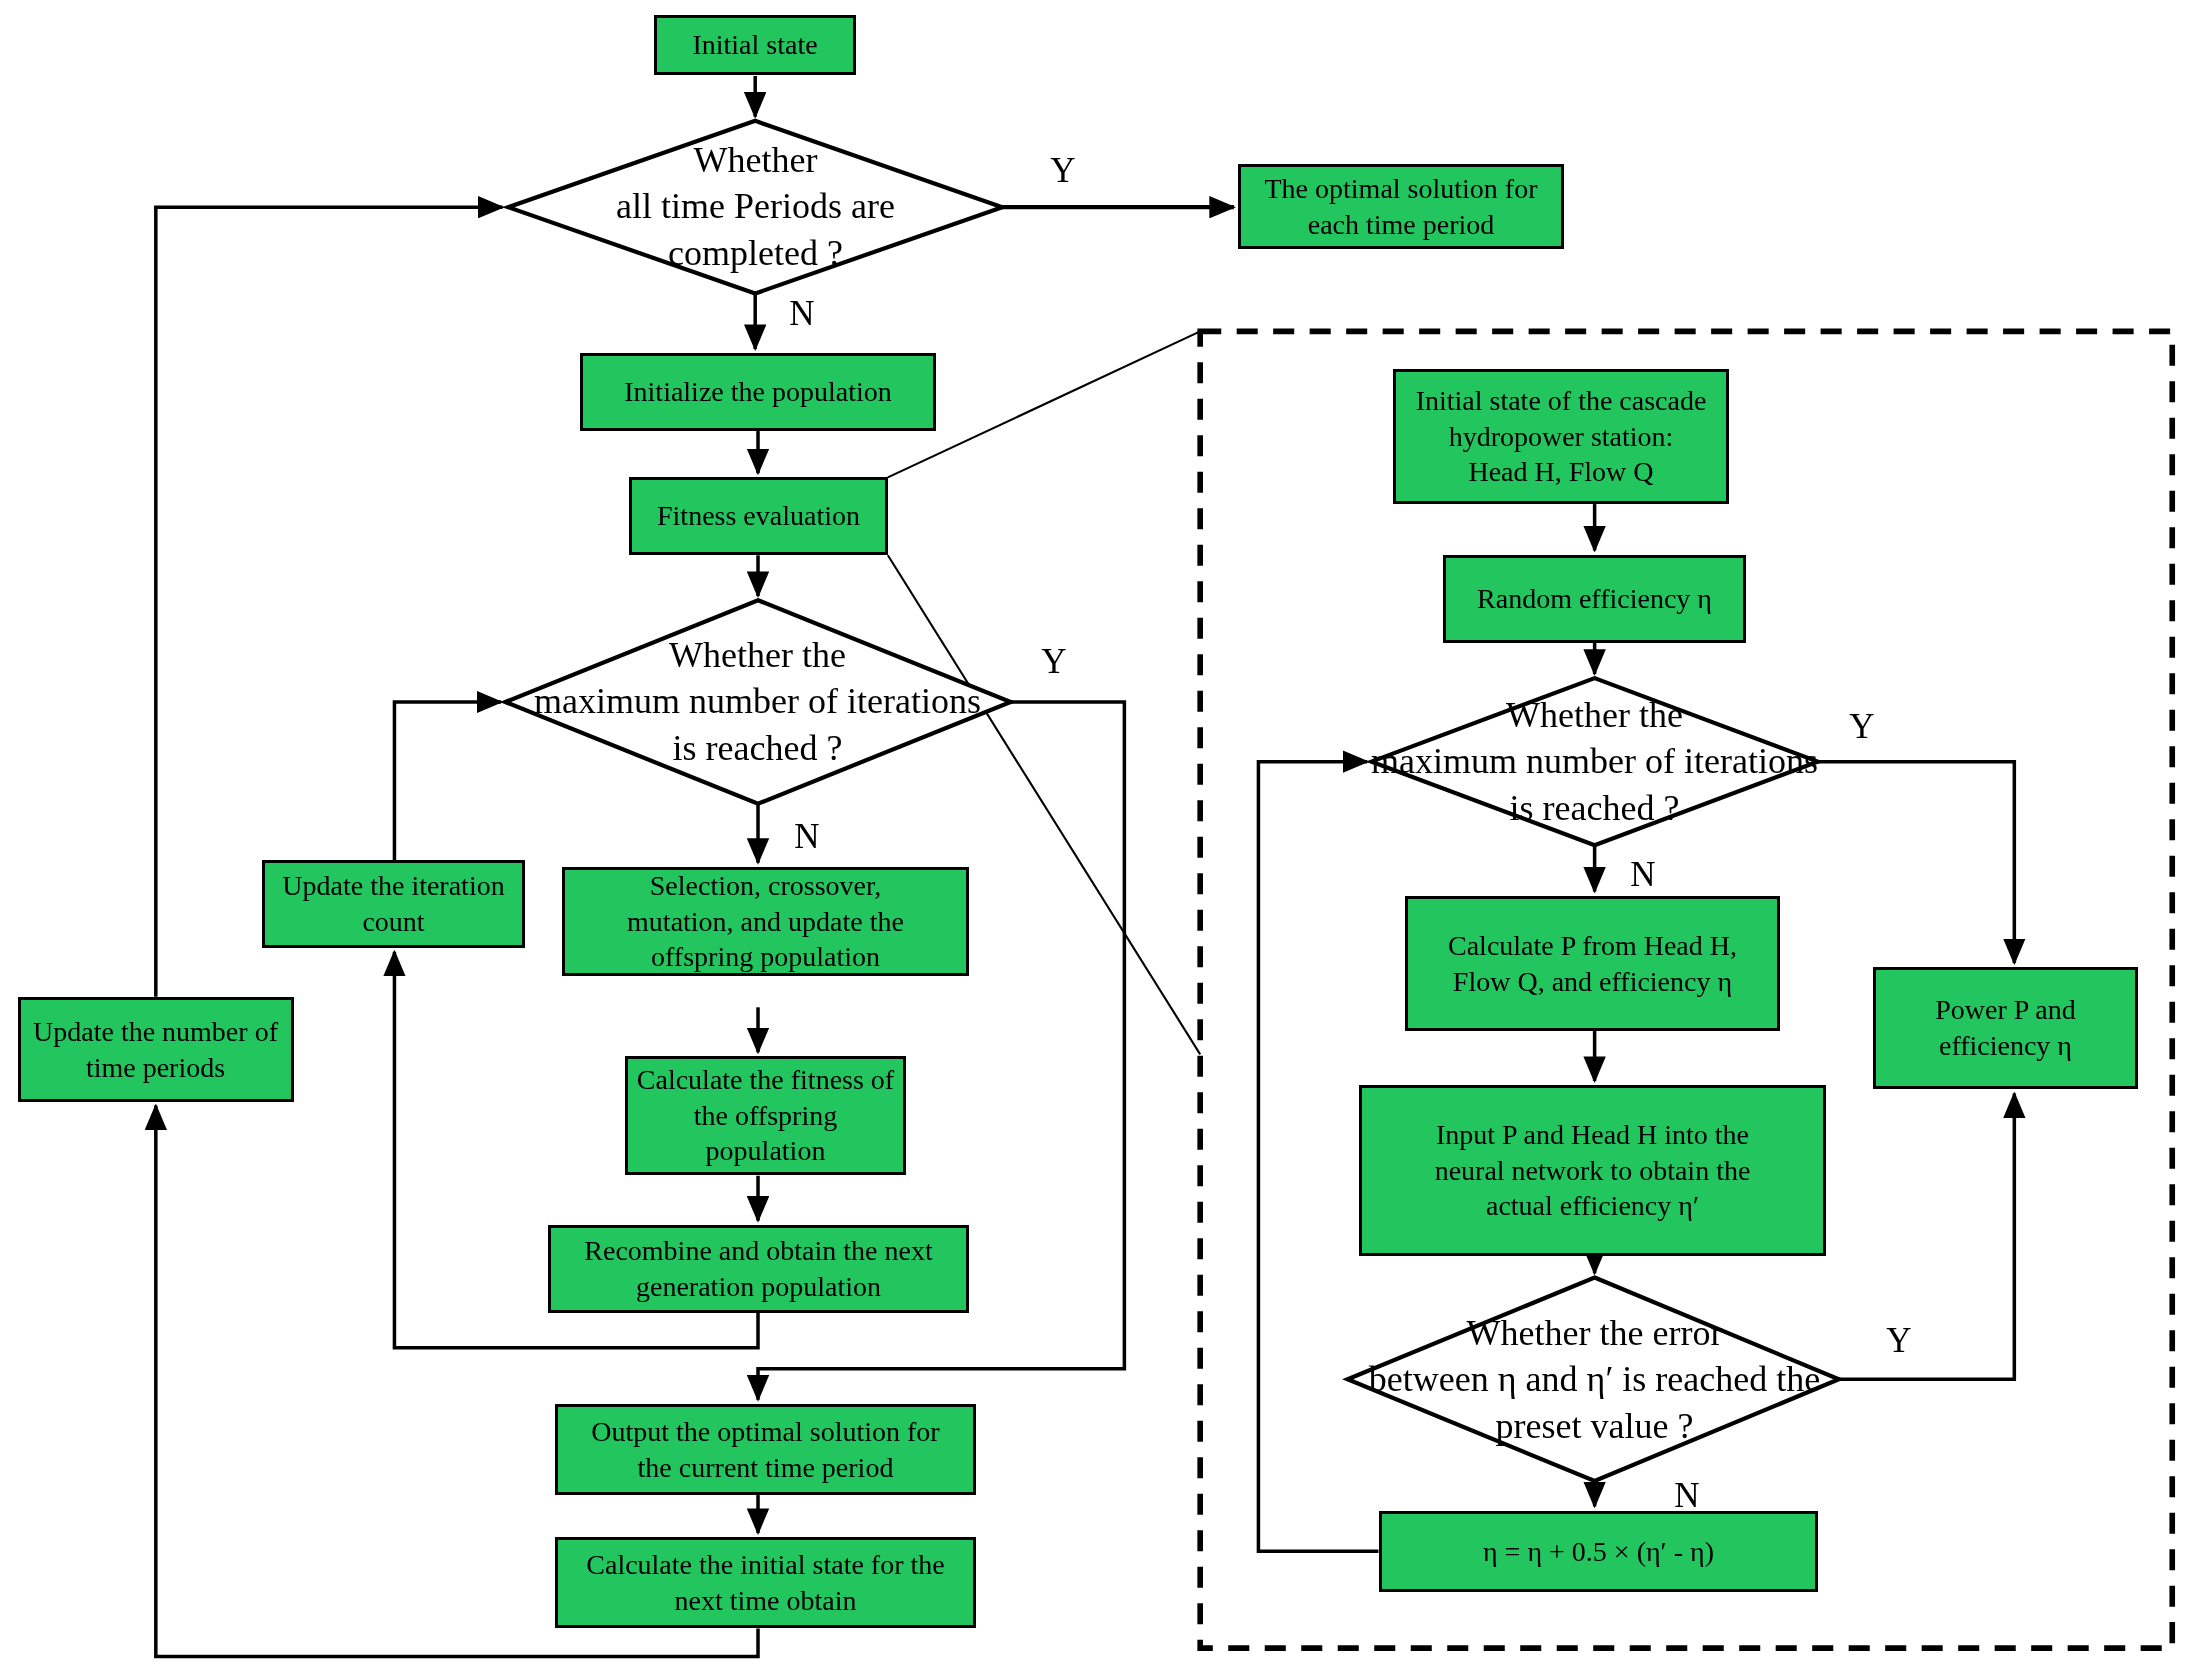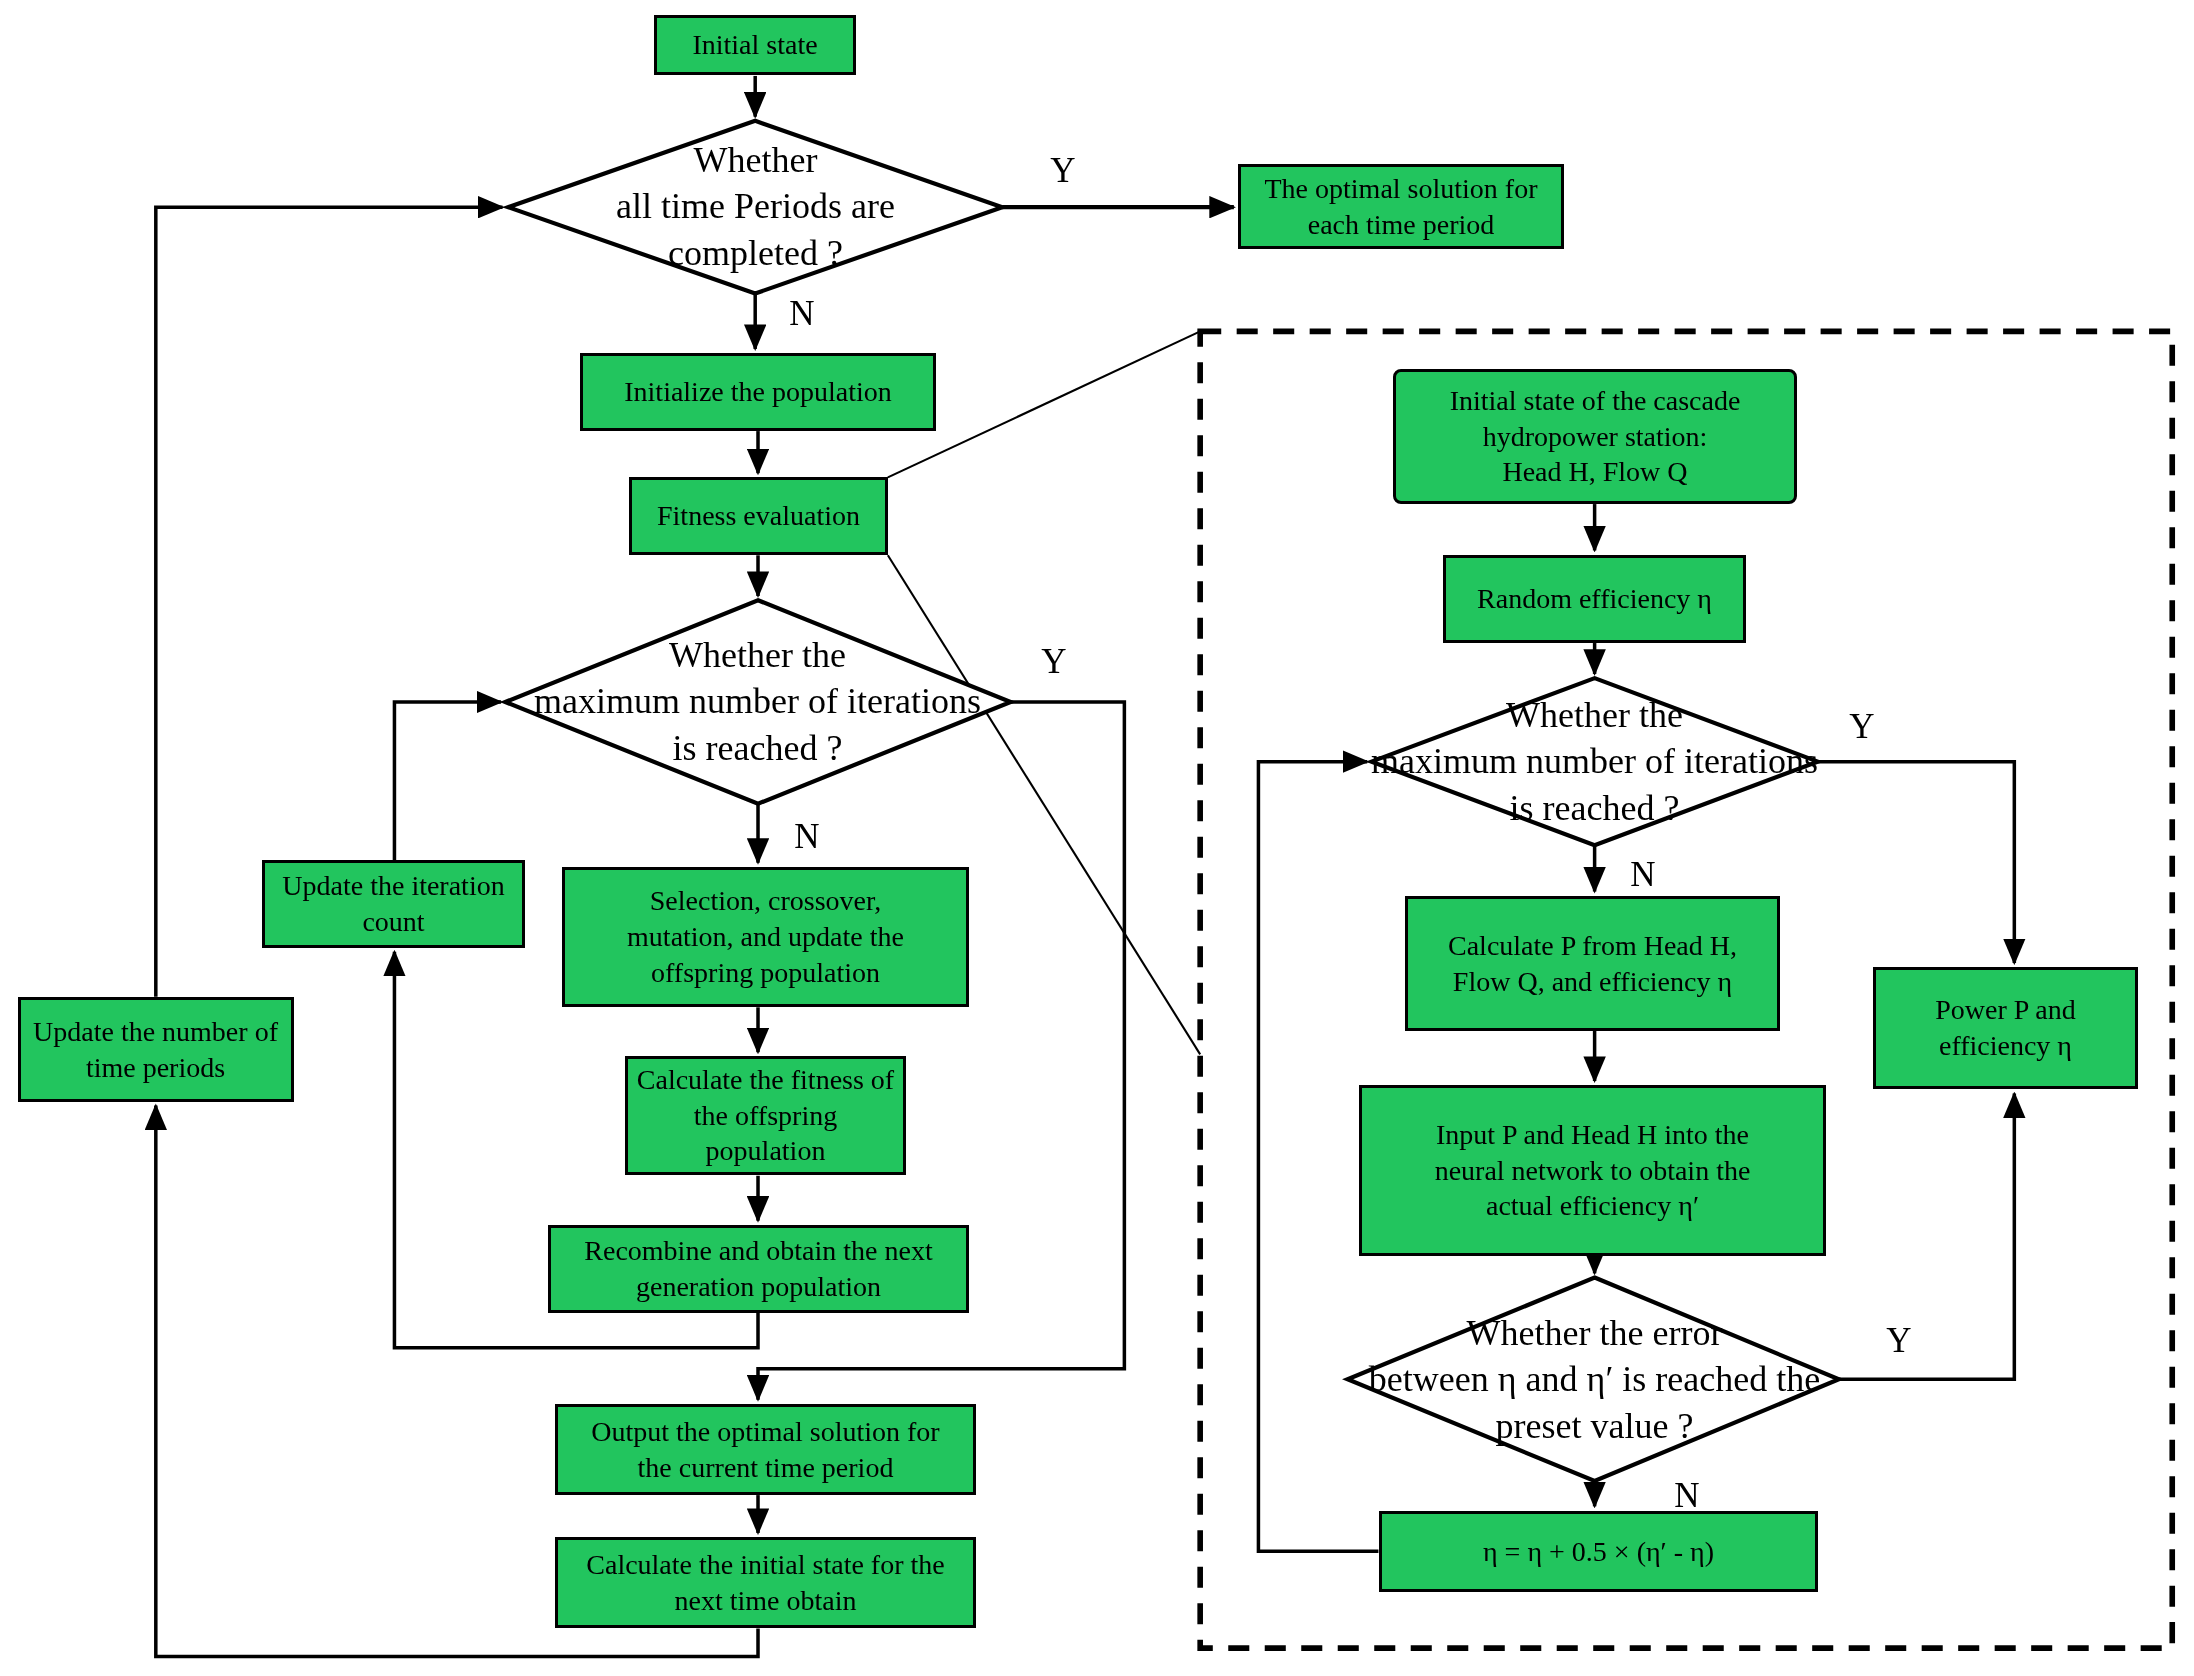--- a/index.html
+++ b/index.html
@@ -93,21 +93,21 @@
 each time period</div>
 
   <div class="node" style="left:580px;top:353px;width:356px;height:78px;">Initialize the population</div>
 
   <div class="node" style="left:629px;top:477px;width:259px;height:78px;">Fitness evaluation</div>
 
   <div class="dtext" style="left:533px;top:649px;width:449px;height:105px;">Whether the
 maximum number of iterations
 is reached ?</div>
 
-  <div class="node" style="left:562px;top:867px;width:407px;height:140px;">Selection, crossover,
+  <div class="node" style="left:562px;top:867px;width:407px;height:109px;">Selection, crossover,
 mutation, and update the
 offspring population</div>
 
   <div class="node" style="left:262px;top:860px;width:263px;height:88px;">Update the iteration
 count</div>
 
   <div class="node" style="left:625px;top:1056px;width:281px;height:119px;">Calculate the fitness of
 the offspring population</div>
 
   <div class="node" style="left:548px;top:1225px;width:421px;height:88px;">Recombine and obtain the next
@@ -115,21 +115,21 @@
 
   <div class="node" style="left:17.5px;top:997px;width:276px;height:105px;">Update the number of
 time periods</div>
 
   <div class="node" style="left:555px;top:1404px;width:421px;height:91px;">Output the optimal solution for
 the current time period</div>
 
   <div class="node" style="left:555px;top:1537px;width:421px;height:91px;">Calculate the initial state for the
 next time obtain</div>
 
-  <div class="node" style="left:1393px;top:369px;width:404px;height:135px;border-radius:8px;">Initial state of the cascade
+  <div class="node" style="left:1393px;top:369px;width:336px;height:135px;">Initial state of the cascade
 hydropower station:
 Head H, Flow Q</div>
 
   <div class="node" style="left:1443px;top:555px;width:303px;height:88px;">Random efficiency η</div>
 
   <div class="dtext" style="left:1370px;top:709px;width:449px;height:105px;">Whether the
 maximum number of iterations
 is reached ?</div>
 
   <div class="node" style="left:1405px;top:896px;width:375px;height:135px;">Calculate P from Head H,

